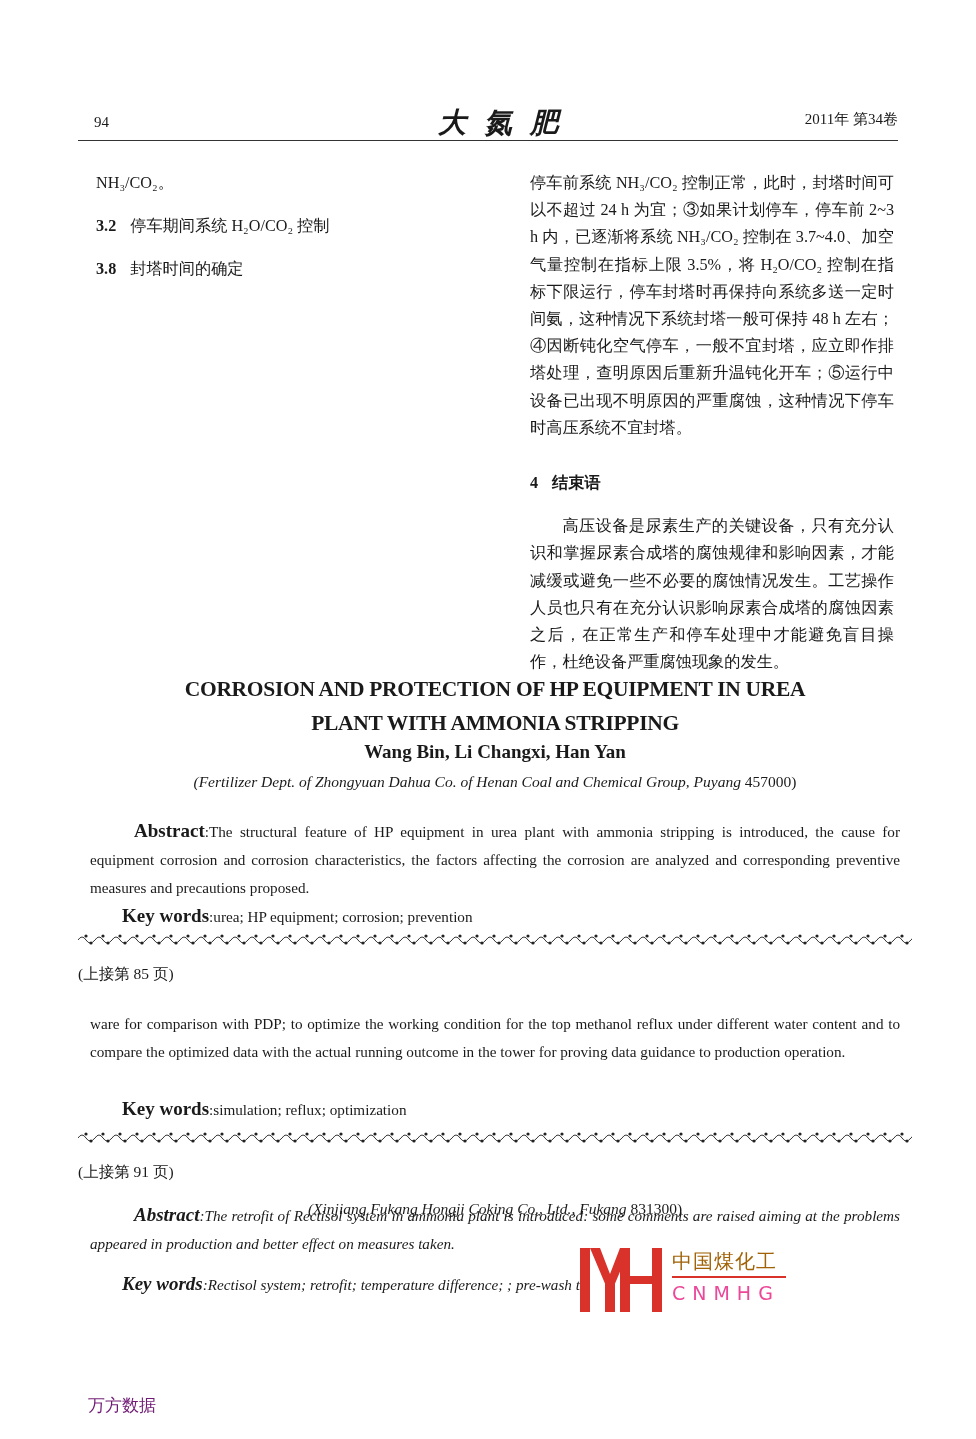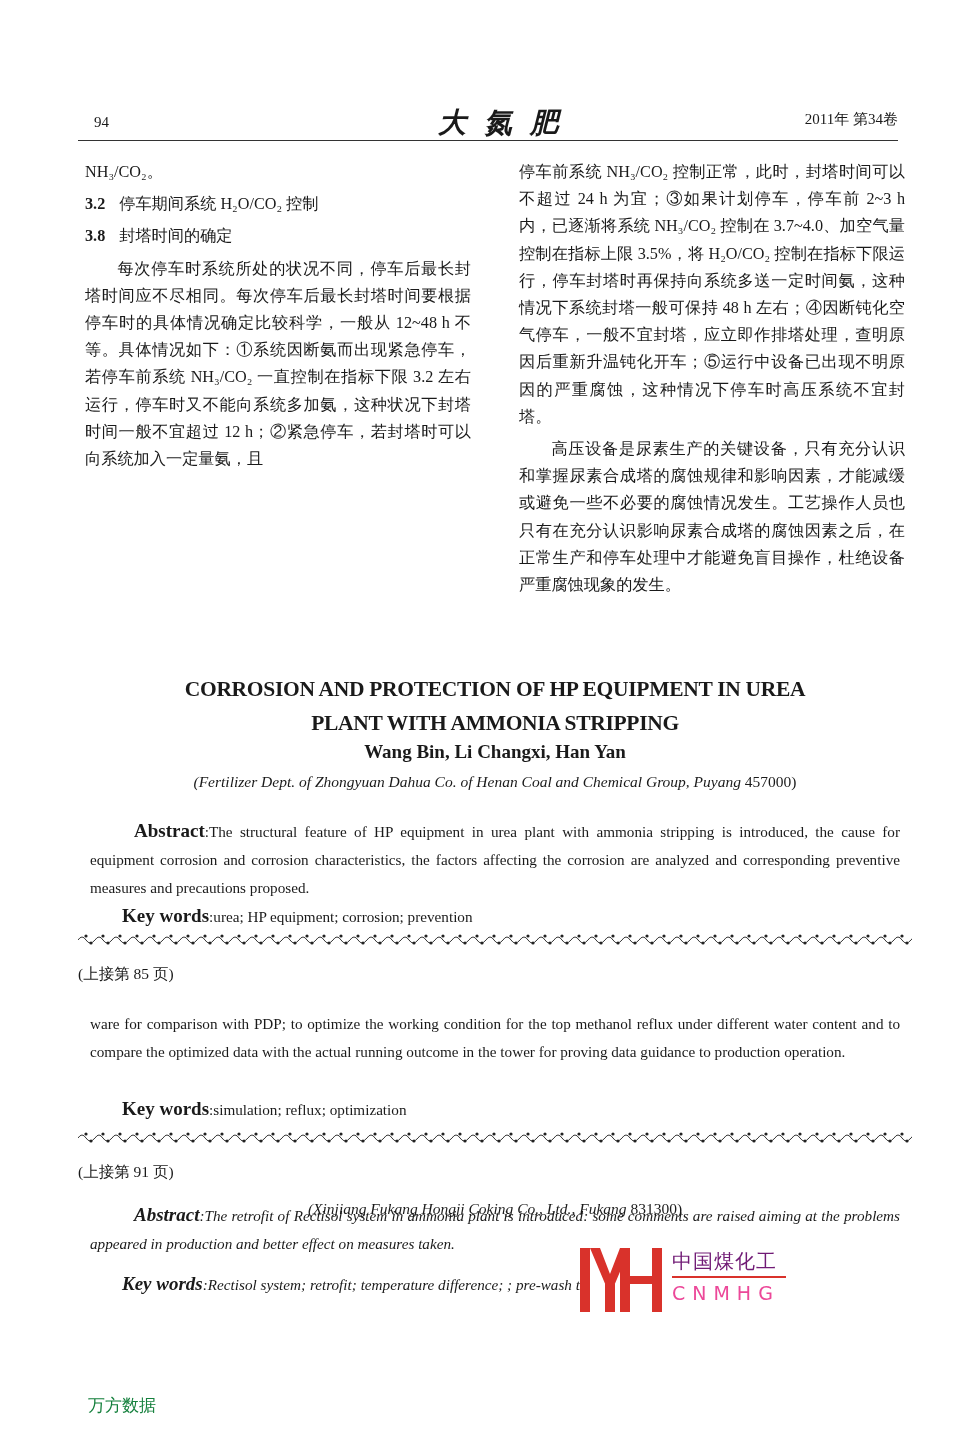--- a/index.html
+++ b/index.html
@@ -7,21 +7,21 @@
          font-family: "Liberation Serif", "DejaVu Serif", serif; }
   .abs { position: absolute; }
   .header { left: 78px; top: 104px; width: 820px; height: 34px; }
   .page-num { position: absolute; left: 16px; top: 10px; font-size: 15px; }
   .journal { position: absolute; left: 360px; top: 0px; font-size: 28px; font-weight: bold; font-style: italic;
              letter-spacing: 18px; font-family: "DejaVu Serif", serif; }
   .issue { position: absolute; right: 0; top: 6px; font-size: 15px; }
   .rule { left: 78px; top: 140px; width: 820px; height: 0; border-top: 1.3px solid #333; }
 
   .col { font-size: 16.2px; line-height: 27.2px; text-align: justify; }
-  .col p { margin: 5px; }
+  .col p { margin: 16px; }
   .col .indent { text-indent: 2em; }
   .col .h { font-weight: normal; }
   .col .h b { font-family: "Liberation Serif", serif; margin-right: 14px; }
   .col-left { left: 80px; top: 154px; width: 396px; }
   .col-right { left: 514px; top: 154px; width: 396px; }
   .sec4 { margin-top: 27px !important; }
 
   .en-title { left: 80px; top: 672px; width: 830px; text-align: center; font-weight: bold;
               font-size: 21.5px; line-height: 34px; letter-spacing: -0.3px; }
   .authors { left: 80px; top: 741px; width: 830px; text-align: center; font-weight: bold; font-size: 19px; }
@@ -43,46 +43,46 @@
   .cont1 { top: 964px; text-align: right; }
   .cont2 { top: 1162px; }
   .en2 { top: 998px; }
   .kw2 { top: 1083px; }
   .affil2 { left: 80px; top: 1200px; width: 830px; text-align: center; font-style: italic; font-size: 15.5px; }
   .en3 { top: 1189px; font-style: italic; }
 
   .logo { left: 580px; top: 1248px; width: 206px; height: 64px; background: #fff; }
   .logo-mark { position: absolute; left: 0; top: 0; width: 82px; height: 64px; }
   .logo-cn { position: absolute; left: 92px; top: 0px; font-family: "DejaVu Sans", sans-serif; font-size: 20px;
-             color: #701a75; letter-spacing: 1px; }
+             color: #a16207; letter-spacing: 1px; }
   .logo-line { position: absolute; left: 92px; top: 28px; width: 114px; border-top: 2px solid #d9322b; }
   .logo-en { position: absolute; left: 92px; top: 34px; font-family: "DejaVu Sans", sans-serif; font-size: 19px;
              color: #ec4899; letter-spacing: 7px; }
 
-  .footer { left: 88px; top: 1394px; font-family: "DejaVu Sans", sans-serif; font-size: 17px; color: #15803d; }
+  .footer { left: 88px; top: 1394px; font-family: "DejaVu Sans", sans-serif; font-size: 17px; color: #701a75; }
 </style>
 </head>
 <body>
 
 <div class="abs header">
   <span class="page-num">94</span>
   <span class="journal">大氮肥</span>
   <span class="issue">2011年  第34卷</span>
 </div>
 <div class="abs rule"></div>
 
 <div class="abs col col-left">
   <p>NH₃/CO₂。</p>
   <p class="h"><b>3.2</b><span>停车期间系统 H₂O/CO₂ 控制</span></p>
   <p class="h"><b>3.8</b><span>封塔时间的确定</span></p>
-  <p class="indent">每次停车时系统所处的状况不同，停车后最长封塔时间应不尽相同。每次停车后最长封塔时间要根据停车时的具体情况确定比较科学，一般从 12~48 h 不等。具体情况如下：①系统因断氨而出现紧急停车，若停车前系统 NH₃/CO₂ 一直控制在指标下限 3.2 左右运行，停车时又不能向系统多加氨，这种状况下封塔时间一般不宜超过 12 h；②紧急停车，若封塔时可以向系统加入一定量氨，且</p>
 </div>
 
 <div class="abs col col-right">
   <p>停车前系统 NH₃/CO₂ 控制正常，此时，封塔时间可以不超过 24 h 为宜；③如果计划停车，停车前 2~3 h 内，已逐渐将系统 NH₃/CO₂ 控制在 3.7~4.0、加空气量控制在指标上限 3.5%，将 H₂O/CO₂ 控制在指标下限运行，停车封塔时再保持向系统多送一定时间氨，这种情况下系统封塔一般可保持 48 h 左右；④因断钝化空气停车，一般不宜封塔，应立即作排塔处理，查明原因后重新升温钝化开车；⑤运行中设备已出现不明原因的严重腐蚀，这种情况下停车时高压系统不宜封塔。</p>
+  <p class="h sec4"><b>4</b><b style="margin-right:0;font-family:'DejaVu Sans',sans-serif;">结束语</b></p>
   <p class="indent">高压设备是尿素生产的关键设备，只有充分认识和掌握尿素合成塔的腐蚀规律和影响因素，才能减缓或避免一些不必要的腐蚀情况发生。工艺操作人员也只有在充分认识影响尿素合成塔的腐蚀因素之后，在正常生产和停车处理中才能避免盲目操作，杜绝设备严重腐蚀现象的发生。</p>
 </div>
 
 <div class="abs en-title">
   <div>CORROSION AND PROTECTION OF HP EQUIPMENT IN UREA</div>
   <div>PLANT WITH AMMONIA STRIPPING</div>
 </div>
 <div class="abs authors">Wang Bin, Li Changxi, Han Yan</div>
 <div class="abs affil">
   <span>(Fertilizer Dept. of Zhongyuan Dahua Co. of Henan Coal and Chemical Group, Puyang</span>

